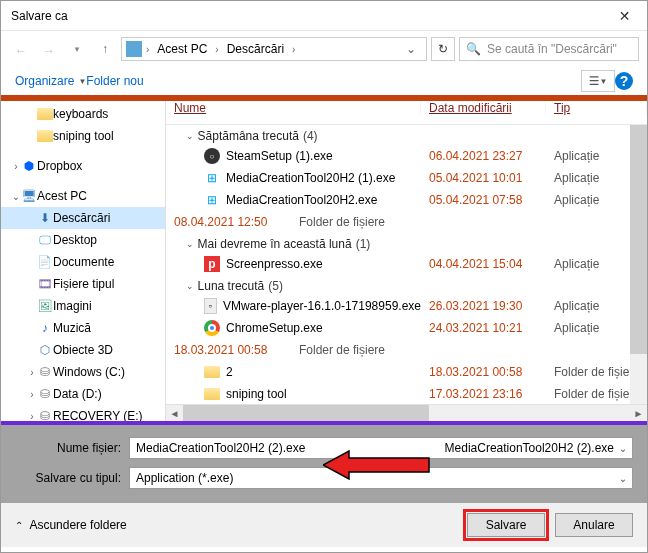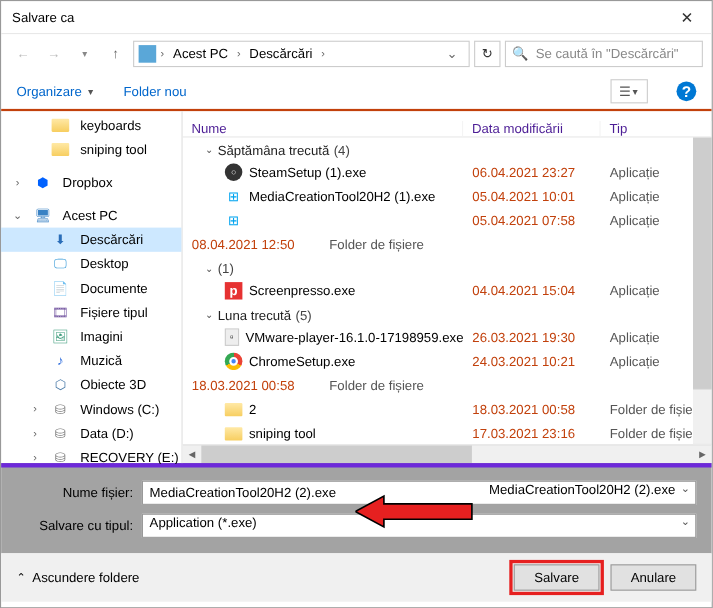--- a/index.html
+++ b/index.html
@@ -16,40 +16,40 @@
 .nav-btn.disabled { color: #bbb; }
 .breadcrumb { flex: 1; border: 1px solid #ccc; height: 24px; display: flex; align-items: center; padding: 0 4px; gap: 4px; background: #fff; }
 .breadcrumb .bc-icon { width: 16px; height: 16px; background: #5aa7d8; display: inline-block; }
 .breadcrumb .bc-chev { color: #666; font-size: 10px; }
 .breadcrumb .bc-part { padding: 0 4px; color: #000; }
 .breadcrumb .bc-drop { margin-left: auto; color: #666; padding: 0 6px; }
 .refresh { width: 24px; height: 24px; border: 1px solid #ccc; display: flex; align-items: center; justify-content: center; color: #333; }
 .searchbox { width: 180px; height: 24px; border: 1px solid #ccc; display: flex; align-items: center; padding: 0 6px; color: #888; gap: 6px; }
 
 
-.toolbar { height: 34px; display: flex; align-items: center; padding: 0 14px; gap: 26px; color: #0066cc; border-bottom: 2px solid #c2410c; }
+.toolbar { height: 34px; display: flex; align-items: center; padding: 0 14px; color: #0066cc; border-bottom: 6px solid #c2410c; }
 .toolbar .tool { display: flex; align-items: center; gap: 4px; }
 .toolbar .tool .drop { font-size: 8px; color: #555; }
 .toolbar .spacer { flex: 1; }
 .toolbar .view-btn { width: 34px; height: 22px; border: 1px solid #ccc; display: flex; align-items: center; justify-content: center; color: #555; }
 .toolbar .help { color: #0066cc; font-size: 14px; font-weight: bold; width: 18px; height: 18px; border-radius: 50%; background: #0078d4; color: #fff; text-align: center; line-height: 18px; }
 
 
 .main { display: flex; height: 320px; }
 .sidebar { width: 165px; border-right: 1px solid #e0e0e0; overflow-y: auto; padding-top: 2px; }
-.sb-item { display: flex; align-items: center; height: 22px; padding-left: 10px; gap: 10px; white-space: nowrap; }
+.sb-item { display: flex; align-items: center; height: 22px; padding-left: 10px; gap: 0; white-space: nowrap; }
 .sb-item.indent1 { padding-left: 26px; }
 .sb-item.selected { background: #cde8ff; }
 .sb-item .chev { width: 10px; font-size: 10px; color: #666; text-align: center; }
 .sb-icon { width: 16px; height: 16px; display: inline-flex; align-items: center; justify-content: center; font-size: 11px; }
 .folder-ico { background: linear-gradient(#ffe9a6, #f7ce60); width: 16px; height: 12px; border-radius: 1px; }
 .sb-label { color: #000; }
 
 .filearea { flex: 1; display: flex; flex-direction: column; overflow: hidden; position: relative; }
-.headers { display: flex; height: 24px; border-bottom: 1px solid #e8e8e8; align-items: flex-end; color: #4c1d95; }
+.headers { display: flex; height: 24px; border-bottom: 1px solid #e8e8e8; align-items: flex-start; color: #7f1d1d; text-decoration: underline; }
 .hcol { padding: 0 8px; border-right: 1px solid #f4f4f4; }
 .hcol.name { flex: 0 0 255px; }
 .hcol.date { flex: 0 0 125px; }
 .hcol.type { flex: 1; }
 
 .filelist { flex: 1; overflow-y: auto; overflow-x: hidden; }
 .group { padding: 4px 0 2px 20px; display: flex; align-items: center; gap: 4px; color: #222; }
 .group .gchev { font-size: 9px; color: #555; }
 .group .gcount { color: #444; }
 .row { display: flex; height: 22px; align-items: center; }
@@ -65,21 +65,21 @@
 
 .hscroll { height: 17px; border-top: 1px solid #e0e0e0; background: #f0f0f0; display: flex; align-items: center; }
 .hscroll .track { flex: 1; height: 100%; position: relative; }
 .hscroll .thumb { position: absolute; left: 0; width: 55%; height: 100%; background: #cdcdcd; }
 .hscroll .arr { width: 17px; text-align: center; color: #666; font-size: 10px; }
 
 
 .bottom { border-top: 4px solid #6d28d9; background: #a3a3a3; padding: 10px 14px 8px; }
 .field-row { display: flex; align-items: center; height: 26px; gap: 8px; margin-bottom: 4px; }
 .field-label { width: 106px; text-align: right; color: #000; }
-.field-input { flex: 1; height: 22px; border: 1px solid #999; background: #fff; display: flex; align-items: flex-start; position: relative; }
+.field-input { flex: 1; height: 22px; border: 1px solid #999; background: #fff; display: flex; align-items: center; position: relative; }
 .field-input input { border: none; flex: 1; height: 100%; padding: 0 6px; outline: none; background: #0078d4; color: #fff; font-size: 12px; }
 .field-input input.normal { background: #fff; color: #000; width: 100%; }
 .field-input .idrop { width: 18px; text-align: center; color: #555; font-size: 10px; }
 
 
 .arrow { position: absolute; left: 322px; top: 448px; pointer-events: none; }
 
 .footer { display: flex; align-items: center; padding: 10px 14px; gap: 10px; background: #f0f0f0; }
 .footer .hide { display: flex; align-items: center; gap: 6px; color: #000; }
 .footer .spacer { flex: 1; }
@@ -258,30 +258,32 @@
           <div class="rname">
             <span class="file-ico" style="color:#00a4ef;">⊞</span>
             <span>MediaCreationTool20H2 (1).exe</span>
           </div>
           <div class="rdate">05.04.2021 10:01</div>
           <div class="rtype">Aplicație</div>
         </div>
         <div class="row">
           <div class="rname">
             <span class="file-ico" style="color:#00a4ef;">⊞</span>
+            <span>MediaCreationTool20H2.exe</span>
           </div>
           <div class="rdate">05.04.2021 07:58</div>
           <div class="rtype">Aplicație</div>
         </div>
         <div class="row">
           <div class="rdate">08.04.2021 12:50</div>
           <div class="rtype">Folder de fișiere</div>
         </div>
         <div class="group">
           <span class="gchev">⌄</span> 
+          <span>Mai devreme în această lună</span> 
           <span class="gcount">(1)</span>
         </div>
         <div class="row">
           <div class="rname">
             <span class="file-ico red-ico">p</span>
             <span>Screenpresso.exe</span>
           </div>
           <div class="rdate">04.04.2021 15:04</div>
           <div class="rtype">Aplicație</div>
         </div>

